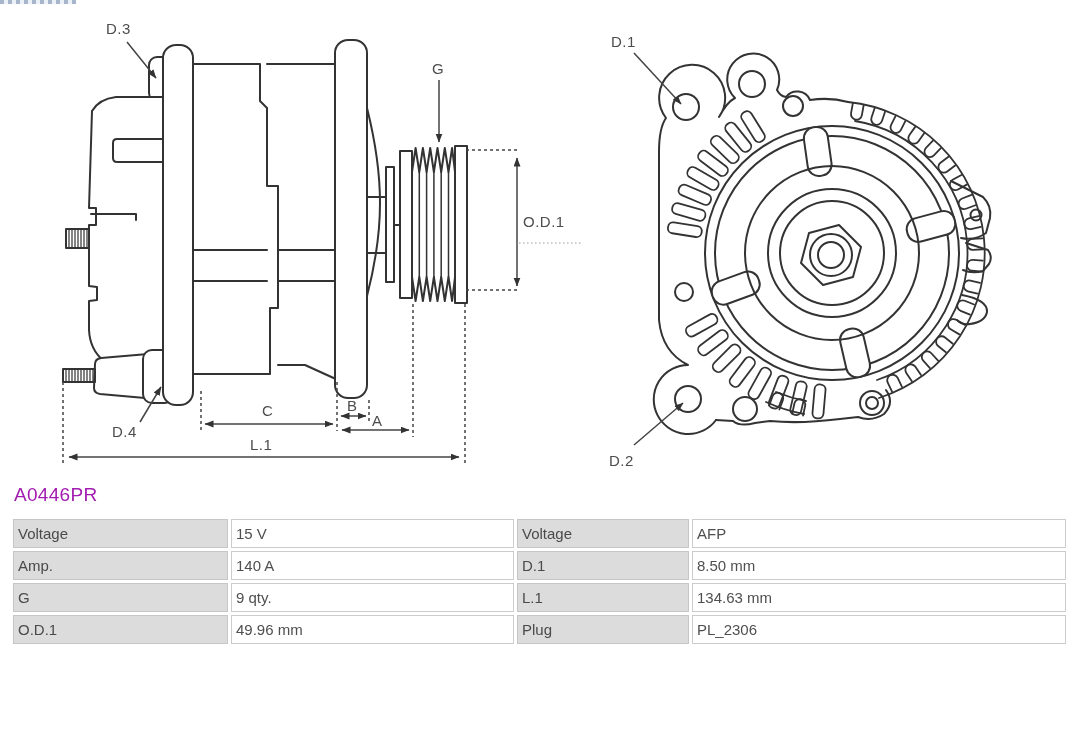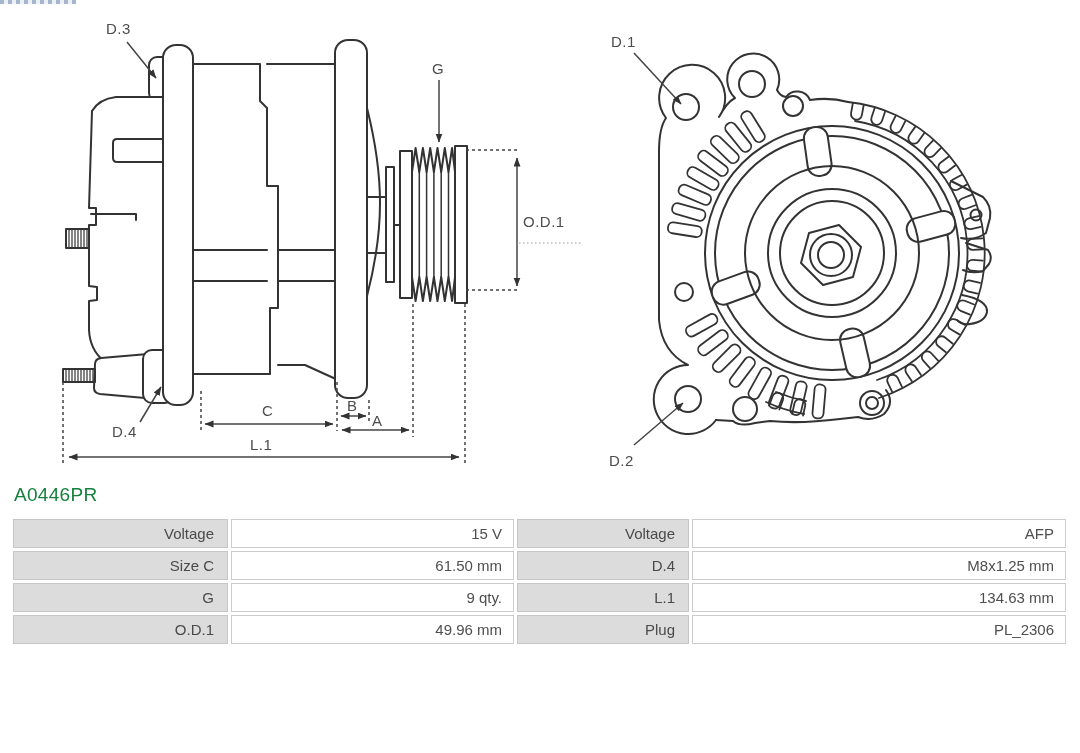--- a/index.html
+++ b/index.html
@@ -7,29 +7,29 @@
     width:1080px;height:753px;position:relative;overflow:hidden;
     background:#ffffff;font-family:"Liberation Sans", sans-serif;
   }
   .edge-artifact{
     position:absolute;left:0;top:0;width:76px;height:4px;
     background:repeating-linear-gradient(90deg,#a8b6cd 0 4px,#ecf0f7 4px 8px);
   }
   svg.drawing{position:absolute;left:0;top:0;}
   .part-number{
     position:absolute;left:14px;top:484px;
-    font-size:19px;font-weight:400;color:#15803d;letter-spacing:0.3px;
+    font-size:19px;font-weight:400;color:#a21caf;letter-spacing:0.3px;
   }
   table.spec{
     position:absolute;left:10px;top:516px;width:1059px;
     border-collapse:separate;border-spacing:3px;table-layout:fixed;
   }
   table.spec td{
     height:27px;border:1px solid #cccccc;background:#ffffff;
-    font-size:15px;color:#4f4f4f;text-align:right;
+    font-size:15px;color:#4f4f4f;text-align:left;
     padding:0 11px 0 4px;overflow:hidden;white-space:nowrap;
   }
   table.spec td.k{
     background:#dcdcdc;border-color:#c6c6c6;color:#4a4a4a;padding-right:13px;
   }
   .c1{width:215px}.c2{width:283px}.c3{width:172px}.c4{width:auto}
   text.dlabel{font-size:15px;fill:#4d4d4d;letter-spacing:0.5px;}
 </style>
 </head>
 <body>
@@ -200,24 +200,24 @@
       <col class="c4">
     </colgroup>
   <tbody>
     <tr>
       <td class="k">Voltage</td>
       <td class="v">15 V</td>
       <td class="k">Voltage</td>
       <td class="v">AFP</td>
     </tr>
     <tr>
-      <td class="k">Size C</td>
-      <td class="v">61.50 mm</td>
-      <td class="k">D.4</td>
-      <td class="v">M8x1.25 mm</td>
+      <td class="k">Amp.</td>
+      <td class="v">140 A</td>
+      <td class="k">D.1</td>
+      <td class="v">8.50 mm</td>
     </tr>
     <tr>
       <td class="k">G</td>
       <td class="v">9 qty.</td>
       <td class="k">L.1</td>
       <td class="v">134.63 mm</td>
     </tr>
     <tr>
       <td class="k">O.D.1</td>
       <td class="v">49.96 mm</td>

